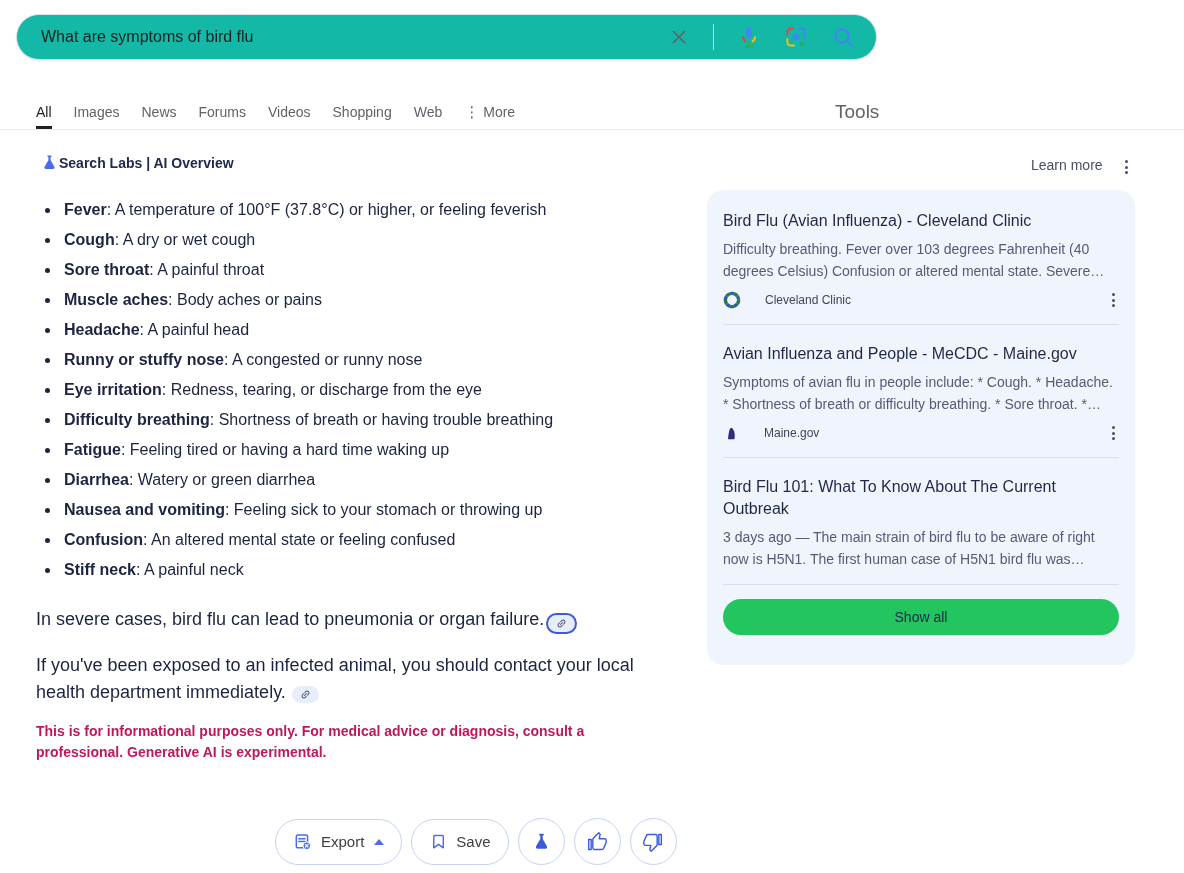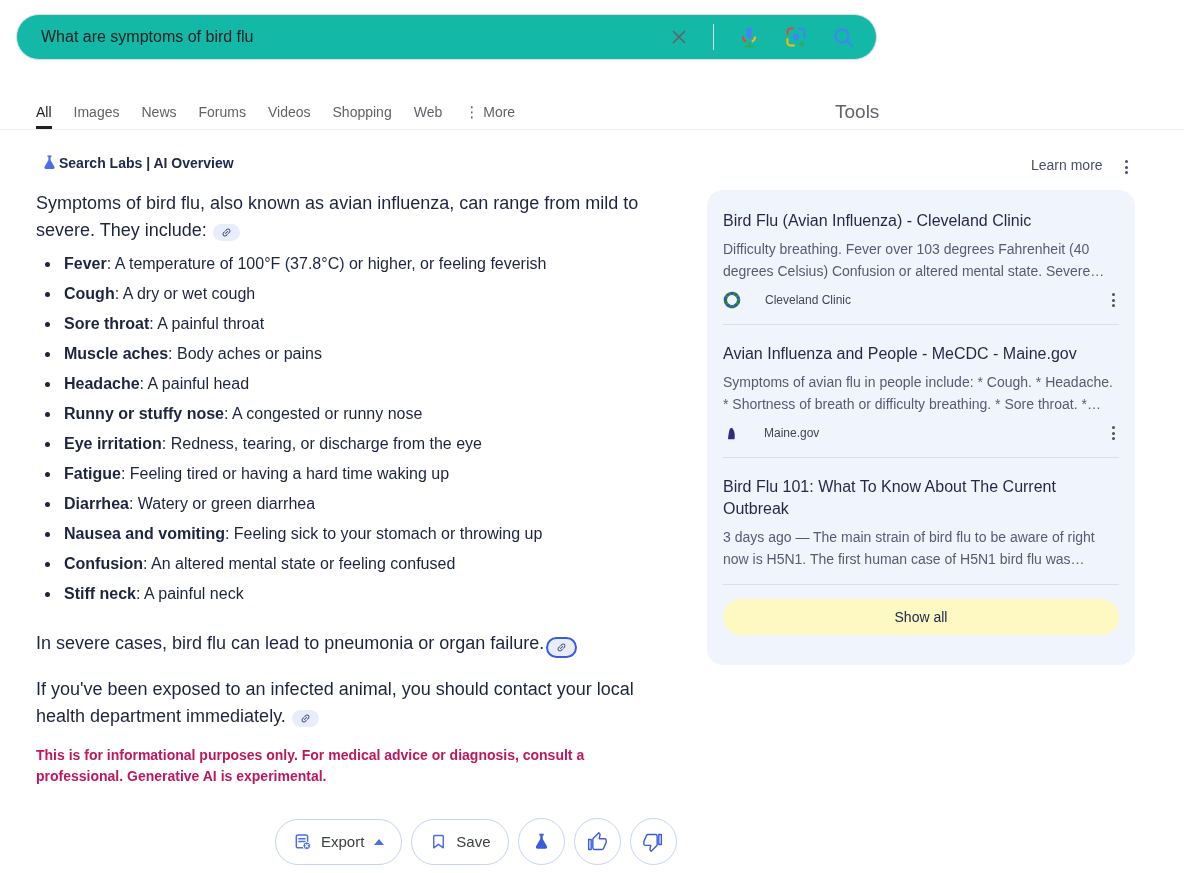--- a/index.html
+++ b/index.html
@@ -63,21 +63,21 @@
 
   
   .panel { position:absolute; left:707px; top:190px; width:428px; height:475px;
     background:#f0f4fc; border-radius:16px; padding:16px; }
   .card { padding-top:4px; cursor:pointer; }
   .card .title { font-size:16px; line-height:22px; color:#1f2847; margin-bottom:6px; }
   .card .snippet { font-size:14px; line-height:22px; color:#565b75; margin-bottom:8px; }
   .src-row { display:flex; align-items:center; gap:24px; height:20px; }
   .src-row .src-name { flex:1; font-size:12px; color:#3f4559; }
   .divider { border:none; border-top:1px solid #d8dff0; margin:14px 0; }
-  .show-all { margin-top:14px; height:36px; border-radius:18px; background:#fef9c3;
+  .show-all { margin-top:14px; height:36px; border-radius:18px; background:#22c55e;
     display:flex; align-items:center; justify-content:center;
     font-size:14px; color:#202a4e; cursor:pointer; border:none; width:100%; }
 
   svg { display:block; }
 </style>
 </head>
 <body>
 
 <div class="searchbar">
   <div class="query">What are symptoms of bird flu</div>
@@ -140,36 +140,30 @@
   <span class="label">Search Labs | AI Overview</span>
 </div>
 <span class="learn-more">Learn more</span>
 <span class="menu-dots hdr-dots">
     <i></i>
     <i></i>
     <i></i>
   </span>
 
 <div class="answer">
-  <p class="lead"><span>Symptoms of bird flu, also known as avian influenza, can range from mild to severe. They include:</span><span class="chip">
-        <svg width="11" height="11" viewBox="0 0 24 24">
-          <g transform="rotate(-45 12 12)">
-            <path d="M3.9 12c0-1.71 1.39-3.1 3.1-3.1h4V7H7c-2.76 0-5 2.24-5 5s2.24 5 5 5h4v-1.9H7c-1.71 0-3.1-1.39-3.1-3.1zM8 13h8v-2H8v2zm9-6h-4v1.9h4c1.71 0 3.1 1.39 3.1 3.1s-1.39 3.1-3.1 3.1h-4V17h4c2.76 0 5-2.24 5-5s-2.24-5-5-5z" fill="#333a58"></path>
-          </g>
-        </svg>
-      </span></p>
 
   <ul class="symptoms">
     <li><b>Fever</b><span>: A temperature of 100°F (37.8°C) or higher, or feeling feverish</span></li>
     <li><b>Cough</b><span>: A dry or wet cough</span></li>
     <li><b>Sore throat</b><span>: A painful throat</span></li>
     <li><b>Muscle aches</b><span>: Body aches or pains</span></li>
     <li><b>Headache</b><span>: A painful head</span></li>
     <li><b>Runny or stuffy nose</b><span>: A congested or runny nose</span></li>
     <li><b>Eye irritation</b><span>: Redness, tearing, or discharge from the eye</span></li>
+    <li><b>Difficulty breathing</b><span>: Shortness of breath or having trouble breathing</span></li>
     <li><b>Fatigue</b><span>: Feeling tired or having a hard time waking up</span></li>
     <li><b>Diarrhea</b><span>: Watery or green diarrhea</span></li>
     <li><b>Nausea and vomiting</b><span>: Feeling sick to your stomach or throwing up</span></li>
     <li><b>Confusion</b><span>: An altered mental state or feeling confused</span></li>
     <li><b>Stiff neck</b><span>: A painful neck</span></li>
   </ul>
 
   <p class="note1"><span>In severe cases, bird flu can lead to pneumonia or organ failure.</span><span class="chip focused">
         <svg width="11" height="11" viewBox="0 0 24 24">
           <g transform="rotate(-45 12 12)">

